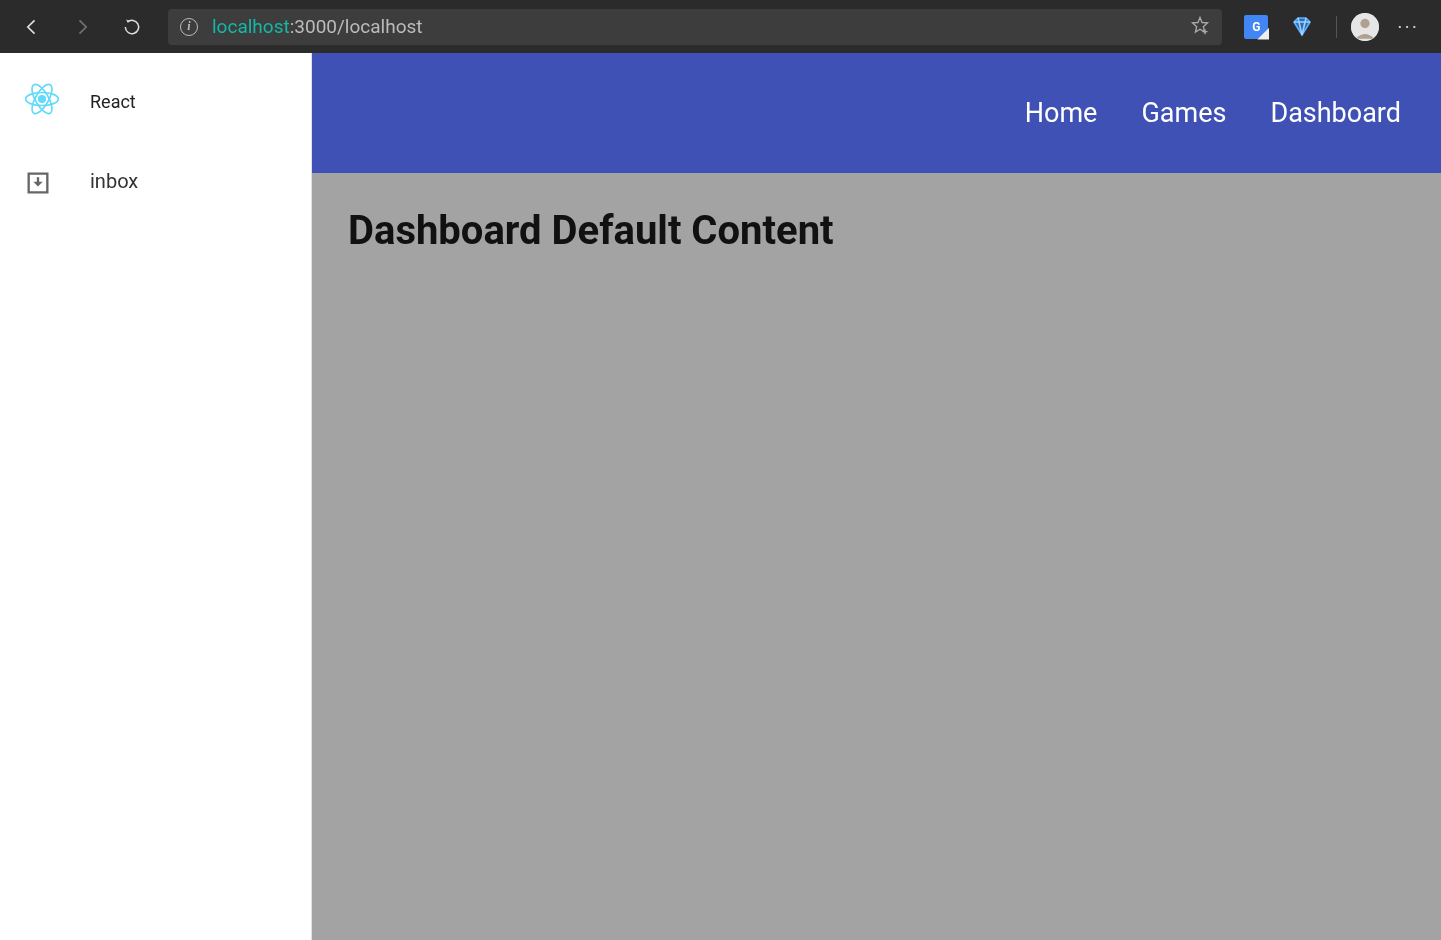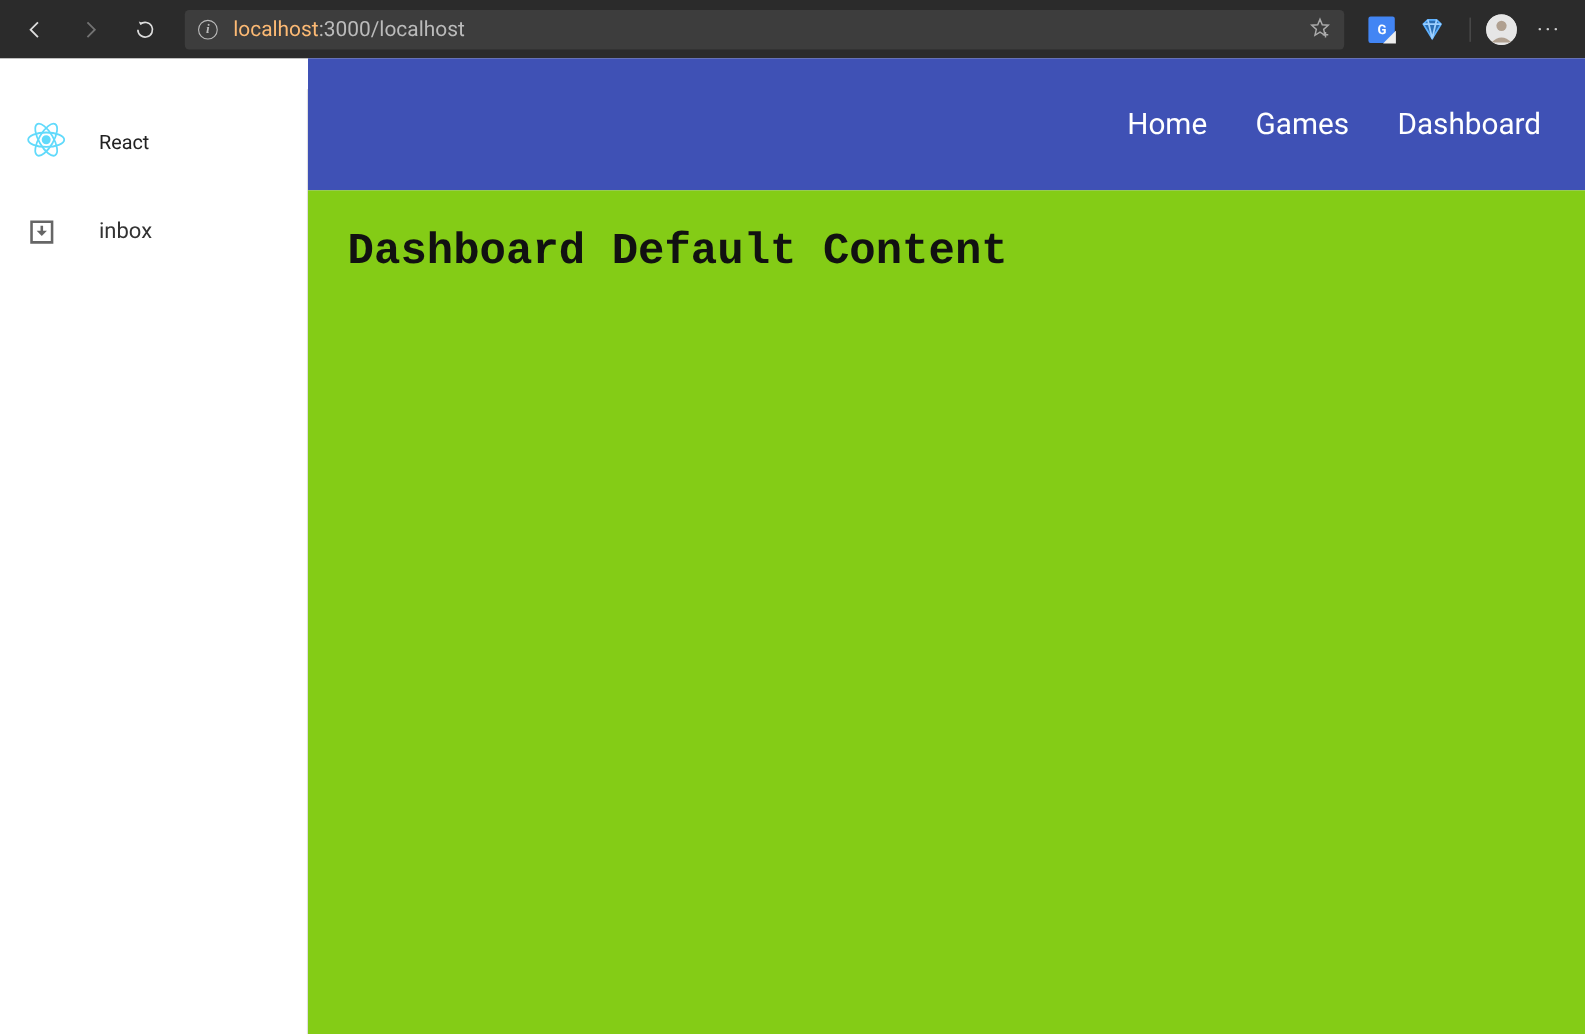--- a/index.html
+++ b/index.html
@@ -62,21 +62,21 @@
       font-size: 12px;
       font-weight: bold;
       font-style: italic;
       font-family: serif;
     }
     .url-text {
       color: #bbb;
       font-size: 19px;
     }
     .url-text .host {
-      color: #fdba74;
+      color: #14b8a6;
     }
     .star-btn {
       margin-left: auto;
       color: #aaa;
     }
     .ext-icon {
       width: 28px;
       height: 28px;
       display: flex;
       align-items: center;
@@ -135,25 +135,24 @@
       font-size: 20px;
       padding: 0 12px;
       letter-spacing: 2px;
     }
     
     .app {
       display: flex;
       height: calc(100% - 53px);
     }
     .sidebar {
-      width: 280px;
+      width: 312px;
       background: #fff;
       border-right: 1px solid #e0e0e0;
       padding-top: 10px;
-      margin-top: 28px;
     }
     .sidebar-header {
       display: flex;
       align-items: center;
       padding: 18px 24px 28px 24px;
       gap: 30px;
     }
     .react-logo svg {
       width: 36px;
       height: 36px;
@@ -199,23 +198,22 @@
       padding: 0 40px;
       gap: 44px;
     }
     .topnav-link {
       color: #fff;
       font-size: 27px;
       cursor: pointer;
     }
     .content {
       padding: 34px 36px;
-      background: #84cc16;
+      background: #a3a3a3;
       flex: 1;
-      font-family: Liberation Mono, monospace;
     }
     .content-heading {
       font-size: 40px;
       font-weight: 700;
       color: #111;
     }
   </style>
 </head>
 <body>
 

